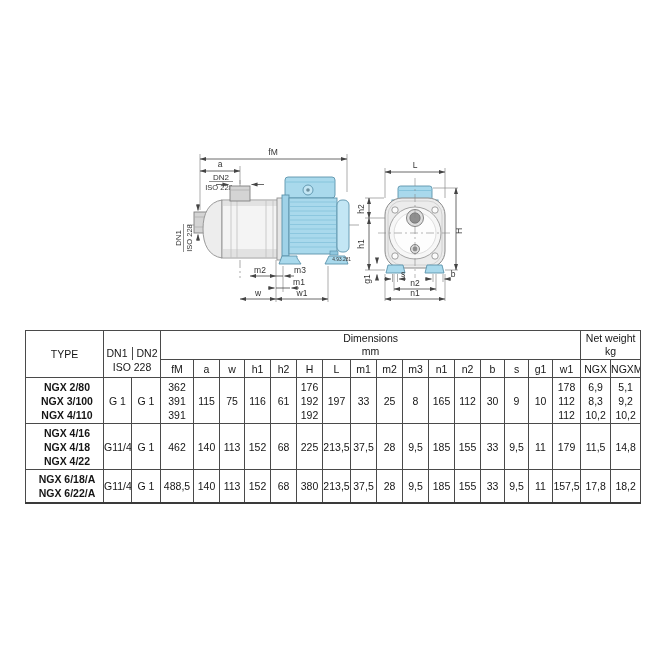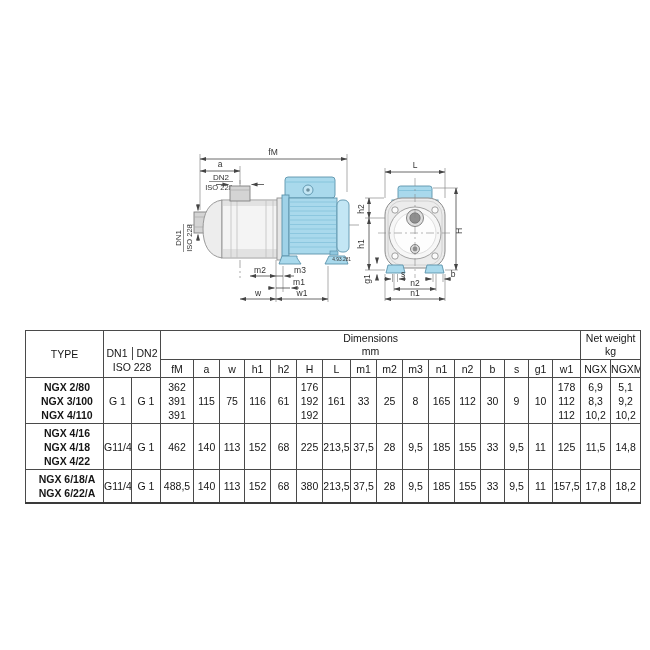--- a/index.html
+++ b/index.html
@@ -281,21 +281,21 @@
       <td class="ml">362
 391
 391</td>
       <td class="ml">115</td>
       <td class="ml">75</td>
       <td class="ml">116</td>
       <td class="ml">61</td>
       <td class="ml">176
 192
 192</td>
-      <td class="ml">161</td>
+      <td class="ml">197</td>
       <td class="ml">33</td>
       <td class="ml">25</td>
       <td class="ml">8</td>
       <td class="ml">165</td>
       <td class="ml">112</td>
       <td class="ml">30</td>
       <td class="ml">9</td>
       <td class="ml">10</td>
       <td class="ml">178
 112
@@ -322,21 +322,21 @@
       <td class="ml">225</td>
       <td class="ml">213,5</td>
       <td class="ml">37,5</td>
       <td class="ml">28</td>
       <td class="ml">9,5</td>
       <td class="ml">185</td>
       <td class="ml">155</td>
       <td class="ml">33</td>
       <td class="ml">9,5</td>
       <td class="ml">11</td>
-      <td class="ml">125</td>
+      <td class="ml">179</td>
       <td class="ml">11,5</td>
       <td class="ml">14,8</td>
     </tr>
 
     <tr class="grp3">
       <td class="type-cell ml">NGX 6/18/A
 NGX 6/22/A</td>
       <td class="ml">G11/4</td>
       <td class="ml">G 1</td>
       <td class="ml">488,5</td>

